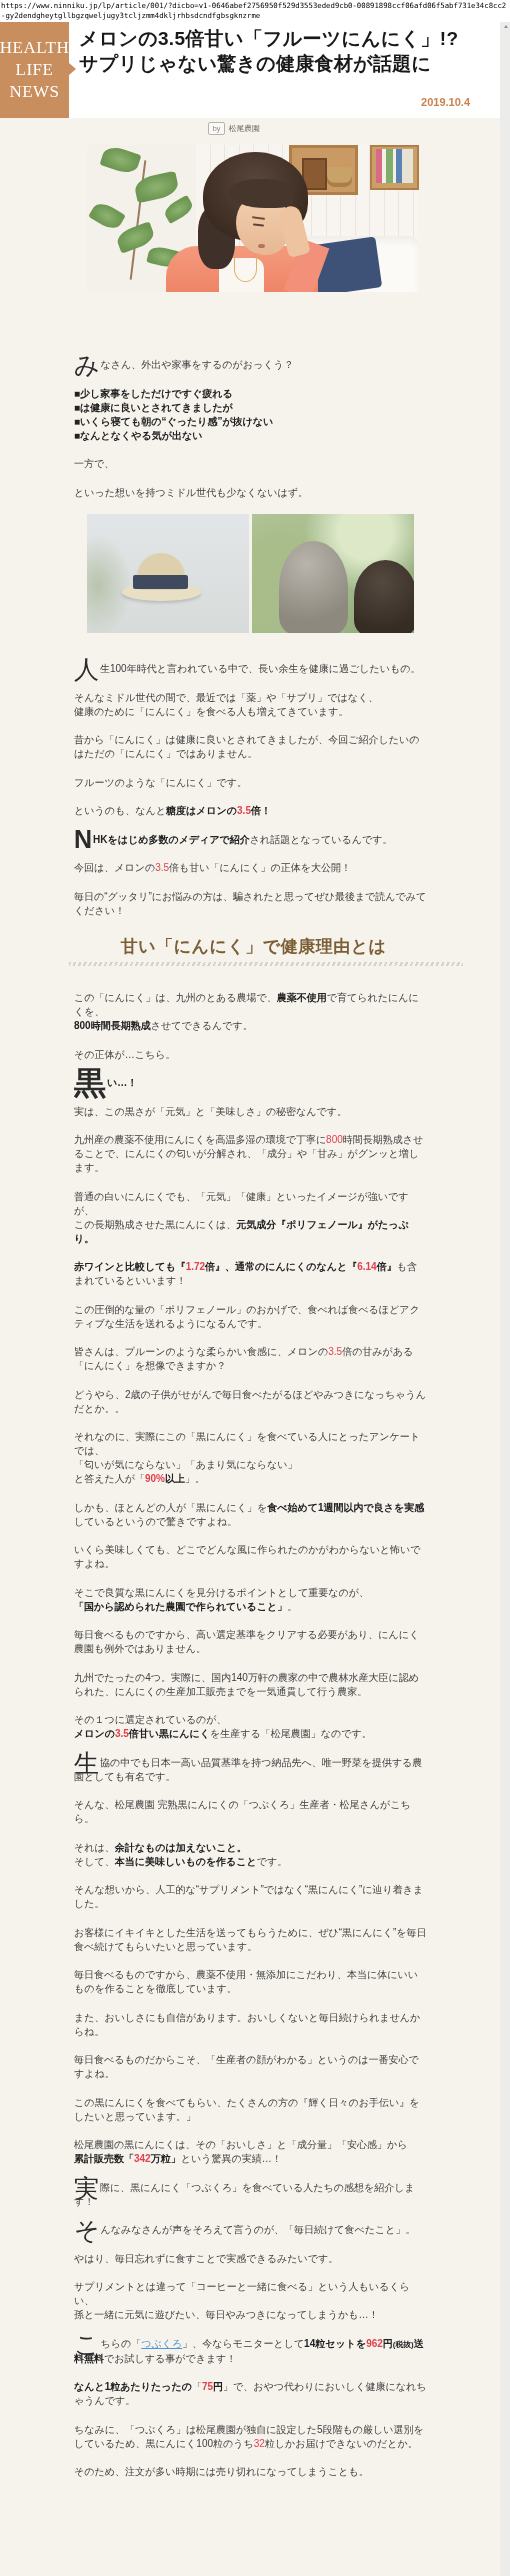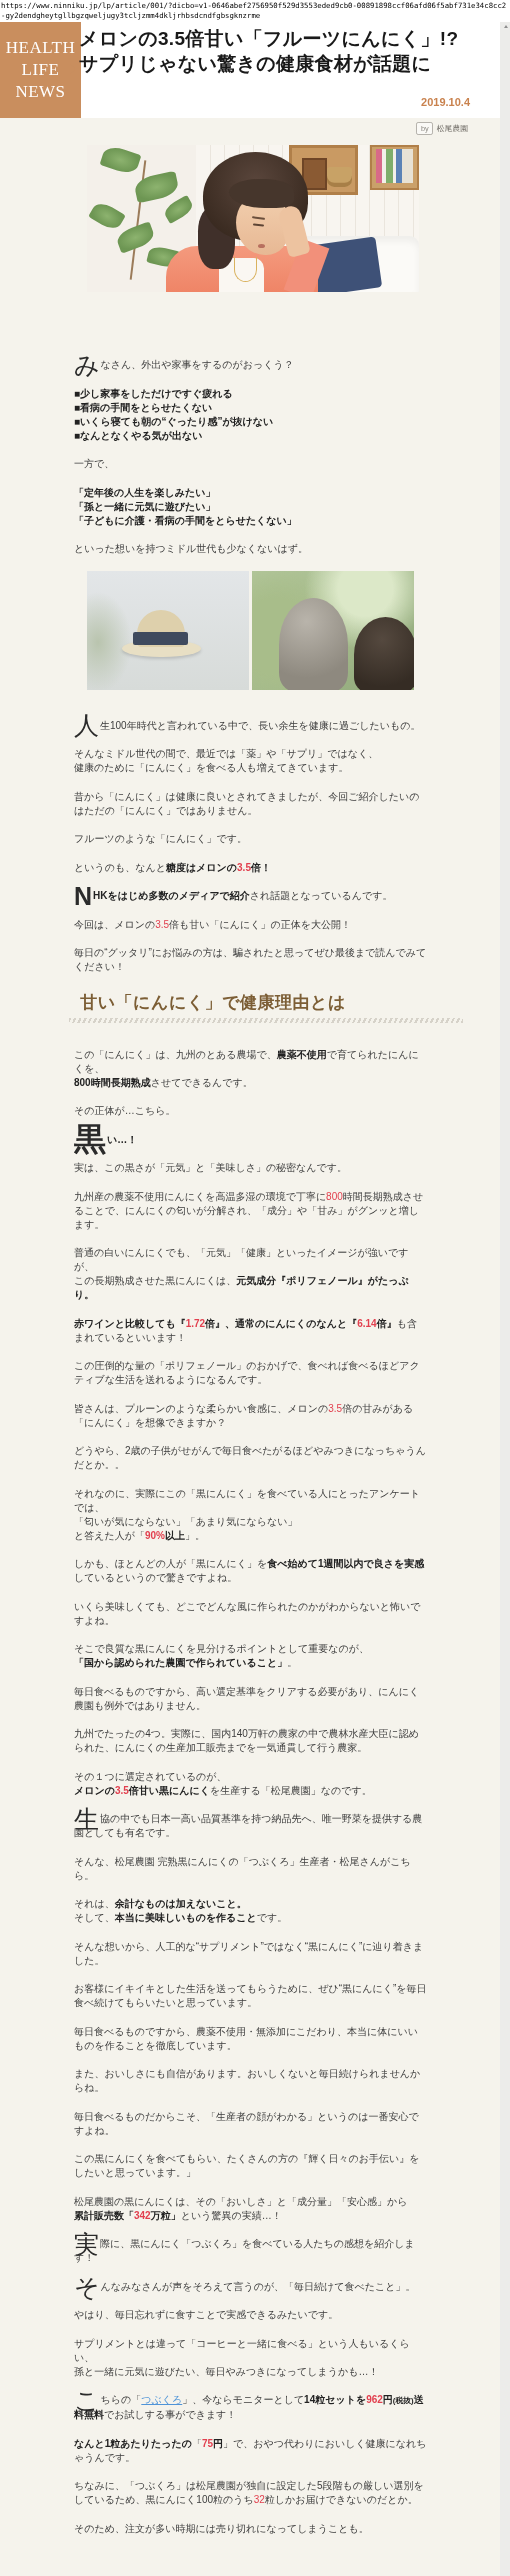--- a/index.html
+++ b/index.html
@@ -6,37 +6,37 @@
   .page{position:relative;width:511px;height:2576px;background:#f5f3ec;overflow:hidden;
         font-family:"Liberation Sans","DejaVu Sans",sans-serif;}
 
   
   .urlbar{position:absolute;top:0;left:0;width:100%;height:22px;background:#ffffff;
           font-family:"DejaVu Sans Mono",monospace;font-size:7.3px;line-height:10px;color:#000;
           word-break:break-all;padding:1px 2.1px 0 1px;box-sizing:border-box;}
 
   
   .header{position:absolute;top:22px;left:0;width:500px;height:96px;background:#ffffff;}
-  .logo{position:absolute;left:0;top:0;width:81px;height:96px;background:#c98e5e;
+  .logo{position:absolute;left:0;top:0;width:69px;height:96px;background:#c98e5e;
         display:flex;flex-direction:column;justify-content:center;align-items:center;
         color:#fff;font-family:"Liberation Serif","DejaVu Serif",serif;
         font-size:17px;line-height:22px;letter-spacing:0.5px;}
   .logo-notch{position:absolute;left:69px;top:41px;width:0;height:0;
         border-top:6.8px solid transparent;border-bottom:6.8px solid transparent;border-left:7.3px solid #c98e5e;}
   .title{position:absolute;left:79px;top:5.2px;margin:0;font-size:19px;line-height:24.4px;
         color:#191919;font-weight:bold;letter-spacing:0.3px;}
   .date{position:absolute;right:30px;bottom:10.4px;color:#c9824e;font-size:11px;font-weight:bold;text-align:right;}
 
   
   .scrollbar{position:absolute;top:22px;right:0;width:11px;height:2554px;background:#ececea;}
   .sb-arrow{margin:3.1px auto 0;width:0;height:0;border-left:2.6px solid transparent;
         border-right:2.6px solid transparent;border-bottom:3.6px solid #8f8f8f;}
 
   
-  .byline{position:absolute;top:122px;left:0;width:468px;text-align:right;font-size:7.8px;color:#66625c;}
+  .byline{position:absolute;top:122px;left:0;width:468px;text-align:center;font-size:7.8px;color:#66625c;}
   .by-badge{display:inline-block;border:0.5px solid #b5b2ac;border-radius:2.1px;padding:0.5px 3.6px 1px;
         color:#8d8a84;font-size:7.3px;margin-right:3.6px;background:#faf9f6;}
 
   
   .hero{position:absolute;left:87px;top:145px;width:332px;height:147px;overflow:hidden;background:#f4f0ea;}
   .hero *{position:absolute;}
   .hero-panel{right:0;top:0;width:223px;height:147px;
         background:repeating-linear-gradient(90deg,#f8f5f0 0 13.5px,#eae5dd 13.5px 14.5px);}
   .hero-shelf1{left:202px;top:0;width:69px;height:50px;background:#c99a63;border:3.1px solid #b07f49;box-sizing:border-box;}
   .hero-frame{left:215px;top:12.5px;width:21px;height:28px;background:#8a5a33;border:2.1px solid #6e4526;}
@@ -77,21 +77,21 @@
   .line-item{line-height:14px;}
   .dropcap{font-size:25px;line-height:0;vertical-align:-5.7px;padding-right:1px;color:#2b2b2b;}
   .dropcap.bold{font-weight:bold;}
   .dropcap.xl{font-size:32px;vertical-align:-7.3px;}
   .b{font-weight:bold;color:#222;}
   .r{color:#e2404f;}
   .rb{color:#e2404f;font-weight:bold;}
   .bs{font-weight:bold;font-size:7.8px;color:#222;}
   a.a,.a{color:#4f94d8;text-decoration:underline;cursor:pointer;}
   .section{margin:22px 0 25px;}
-  .section h2{margin:0 0 8.3px;font-size:17px;color:#7c5e35;font-weight:bold;letter-spacing:0.5px;padding-left:6.2px;}
+  .section h2{margin:0 0 8.3px;font-size:17px;color:#7c5e35;font-weight:bold;letter-spacing:0.5px;padding-left:6.2px;text-align:center;}
   .stripe{height:4.7px;width:394px;margin-left:-5.2px;
         background:repeating-linear-gradient(115deg,#d6d2c9 0 2.1px,#f5f3ec 2.1px 4.7px);}
 
   
   .imgrow{display:flex;gap:2.6px;margin:7.3px 0 29px 13px;width:327px;height:119px;}
   .ph{flex:1;position:relative;overflow:hidden;}
   .ph *{position:absolute;}
   .ph-hat{background:linear-gradient(#e3e6e8,#d7dbd9);}
   .hat-green{left:-23.4px;top:21px;width:68px;height:101px;background:radial-gradient(closest-side,#b9c4ae,rgba(185,196,174,0));}
   .hat-crown{left:50px;top:39px;width:48px;height:37px;background:#ded0ac;border-radius:24px 24px 4.2px 4.2px;}
@@ -157,30 +157,25 @@
     <div class="w-eye"></div>
     <div class="w-mouth"></div>
     <div class="w-arm"></div>
     <div class="w-hand"></div>
   </div>
 
   <div class="article" id="article">
       <p class="para"><span class="dropcap">み</span><span>なさん、外出や家事をするのがおっくう？</span></p>
       <div class="lines">
         <div class="line-item">■少し家事をしただけですぐ疲れる</div>
-        <div class="line-item">■看病の手間をとらせたくない</div>
+        <div class="line-item">■は健康に良いとされてきましたが</div>
         <div class="line-item">■いくら寝ても朝の“ぐったり感”が抜けない</div>
         <div class="line-item">■なんとなくやる気が出ない</div>
       </div>
       <p class="para"><span>一方で、</span></p>
-      <div class="lines">
-        <div class="line-item">「定年後の人生を楽しみたい」</div>
-        <div class="line-item">「孫と一緒に元気に遊びたい」</div>
-        <div class="line-item">「子どもに介護・看病の手間をとらせたくない」</div>
-      </div>
       <p class="para"><span>といった想いを持つミドル世代も少なくないはず。</span></p>
       <div class="imgrow">
     <div class="ph ph-hat">
       <div class="hat-green"></div>
       <div class="hat-brim"></div>
       <div class="hat-crown"></div>
       <div class="hat-band"></div>
     </div>
     <div class="ph ph-duo">
       <div class="head head-gray"></div>

